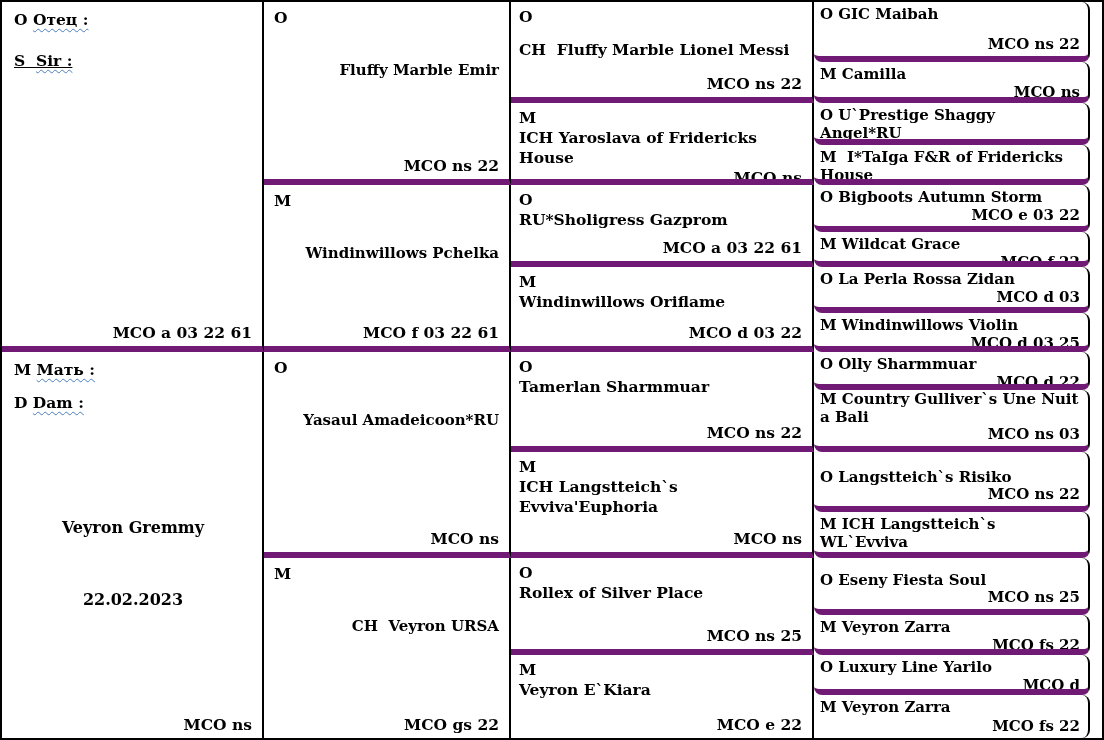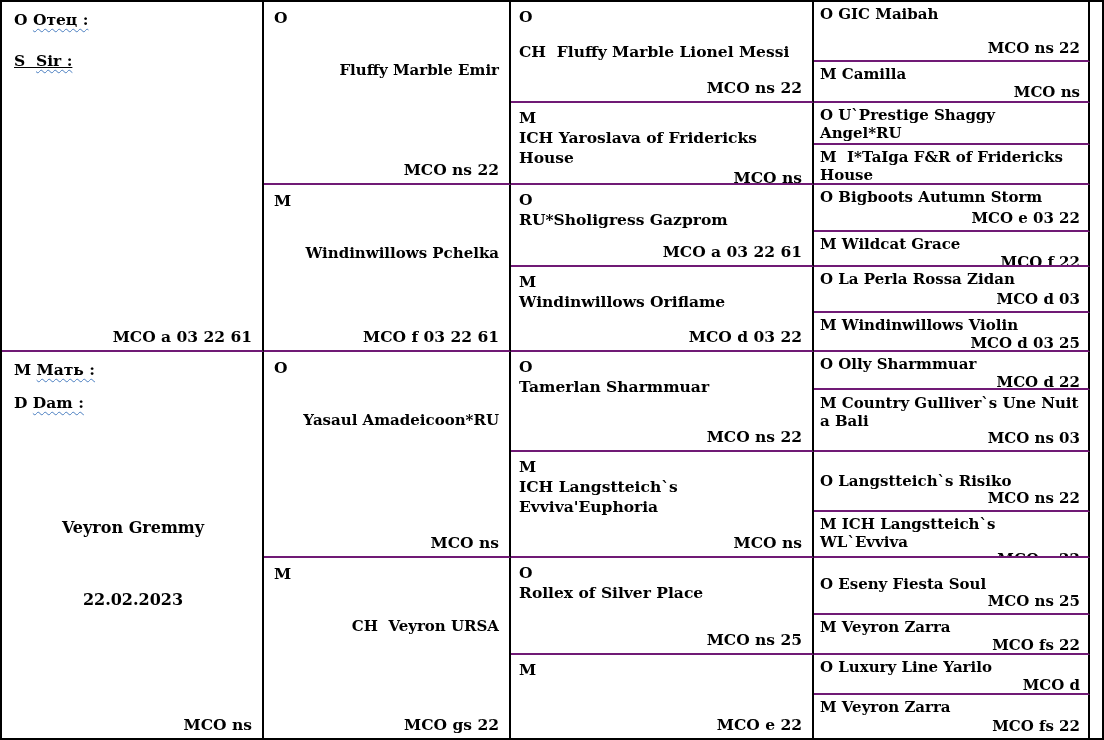--- a/index.html
+++ b/index.html
@@ -18,21 +18,21 @@
   .grid {
     width: 1104px;
     height: 740px;
     border: 2px solid #000;
     display: grid;
     grid-template-columns: 262px 247px 303px 276px auto;
     grid-template-rows: 60px 41px 42px 40px 47px 35px 46px 39px 38px 62px 60px 46px 57px 40px 40px auto;
   }
   .cell {
     border-right: 2px solid #000;
-    border-bottom: 2px solid #701a75;
+    border-bottom: 6px solid #701a75;
     background: #fff;
     overflow: hidden;
     display: flex;
     flex-direction: column;
   }
   .bb0 { border-bottom: none; }
   .br0 { border-right: none; }
 
   
   .gen1 { padding: 8px 10px 4px 12px; font-size: 16px; }
@@ -52,21 +52,21 @@
   
   .gen2 { padding: 6px 10px 4px 10px; font-size: 15.5px; }
   .g2name { text-align: right; margin-top: 34px; font-size: 15px; white-space: pre-wrap; }
 
   
   .gen3 { padding: 5px 10px 3px 8px; font-size: 15.5px; line-height: 1.3; }
   .gen3 .nm { white-space: pre-wrap; }
   .gen3.spread { justify-content: space-between; }
 
   
-  .gen4 { padding: 2px 8px 2px 6px; font-size: 15px; line-height: 1.18; justify-content: space-between; }
+  .gen4 { padding: 2px 8px 2px 6px; font-size: 15px; line-height: 1.18; justify-content: space-between; border-radius: 8px; }
   .gen4 .nm { white-space: pre-wrap; padding-top: 2px; }
   .gen4.code-after { justify-content: flex-end; }
 
   .code { text-align: right; font-size: 15.5px; white-space: pre-wrap; }
   .gen4 .code { font-size: 15px; }
 
   .strip { background: #fff; }
 </style>
 </head>
 <body>
@@ -155,20 +155,21 @@
       <div class="code">MCO ns</div>
     </div>
     <div class="cell gen3" style="grid-area:13/3/15/4">
       <div>O</div>
       <div class="nm">Rollex of Silver Place</div>
       <div class="spacer"></div>
       <div class="code">MCO ns 25</div>
     </div>
     <div class="cell gen3 bb0" style="grid-area:15/3/17/4">
       <div>M</div>
+      <div class="nm">Veyron E`Kiara</div>
       <div class="spacer"></div>
       <div class="code">MCO e 22</div>
     </div>
 
     <div class="cell gen4" style="grid-area:1/4/2/5">
       <div class="nm">O GIC Maibah</div>
       <div class="code">MCO ns 22</div>
     </div>
     <div class="cell gen4" style="grid-area:2/4/3/5">
       <div class="nm">M Camilla</div>

